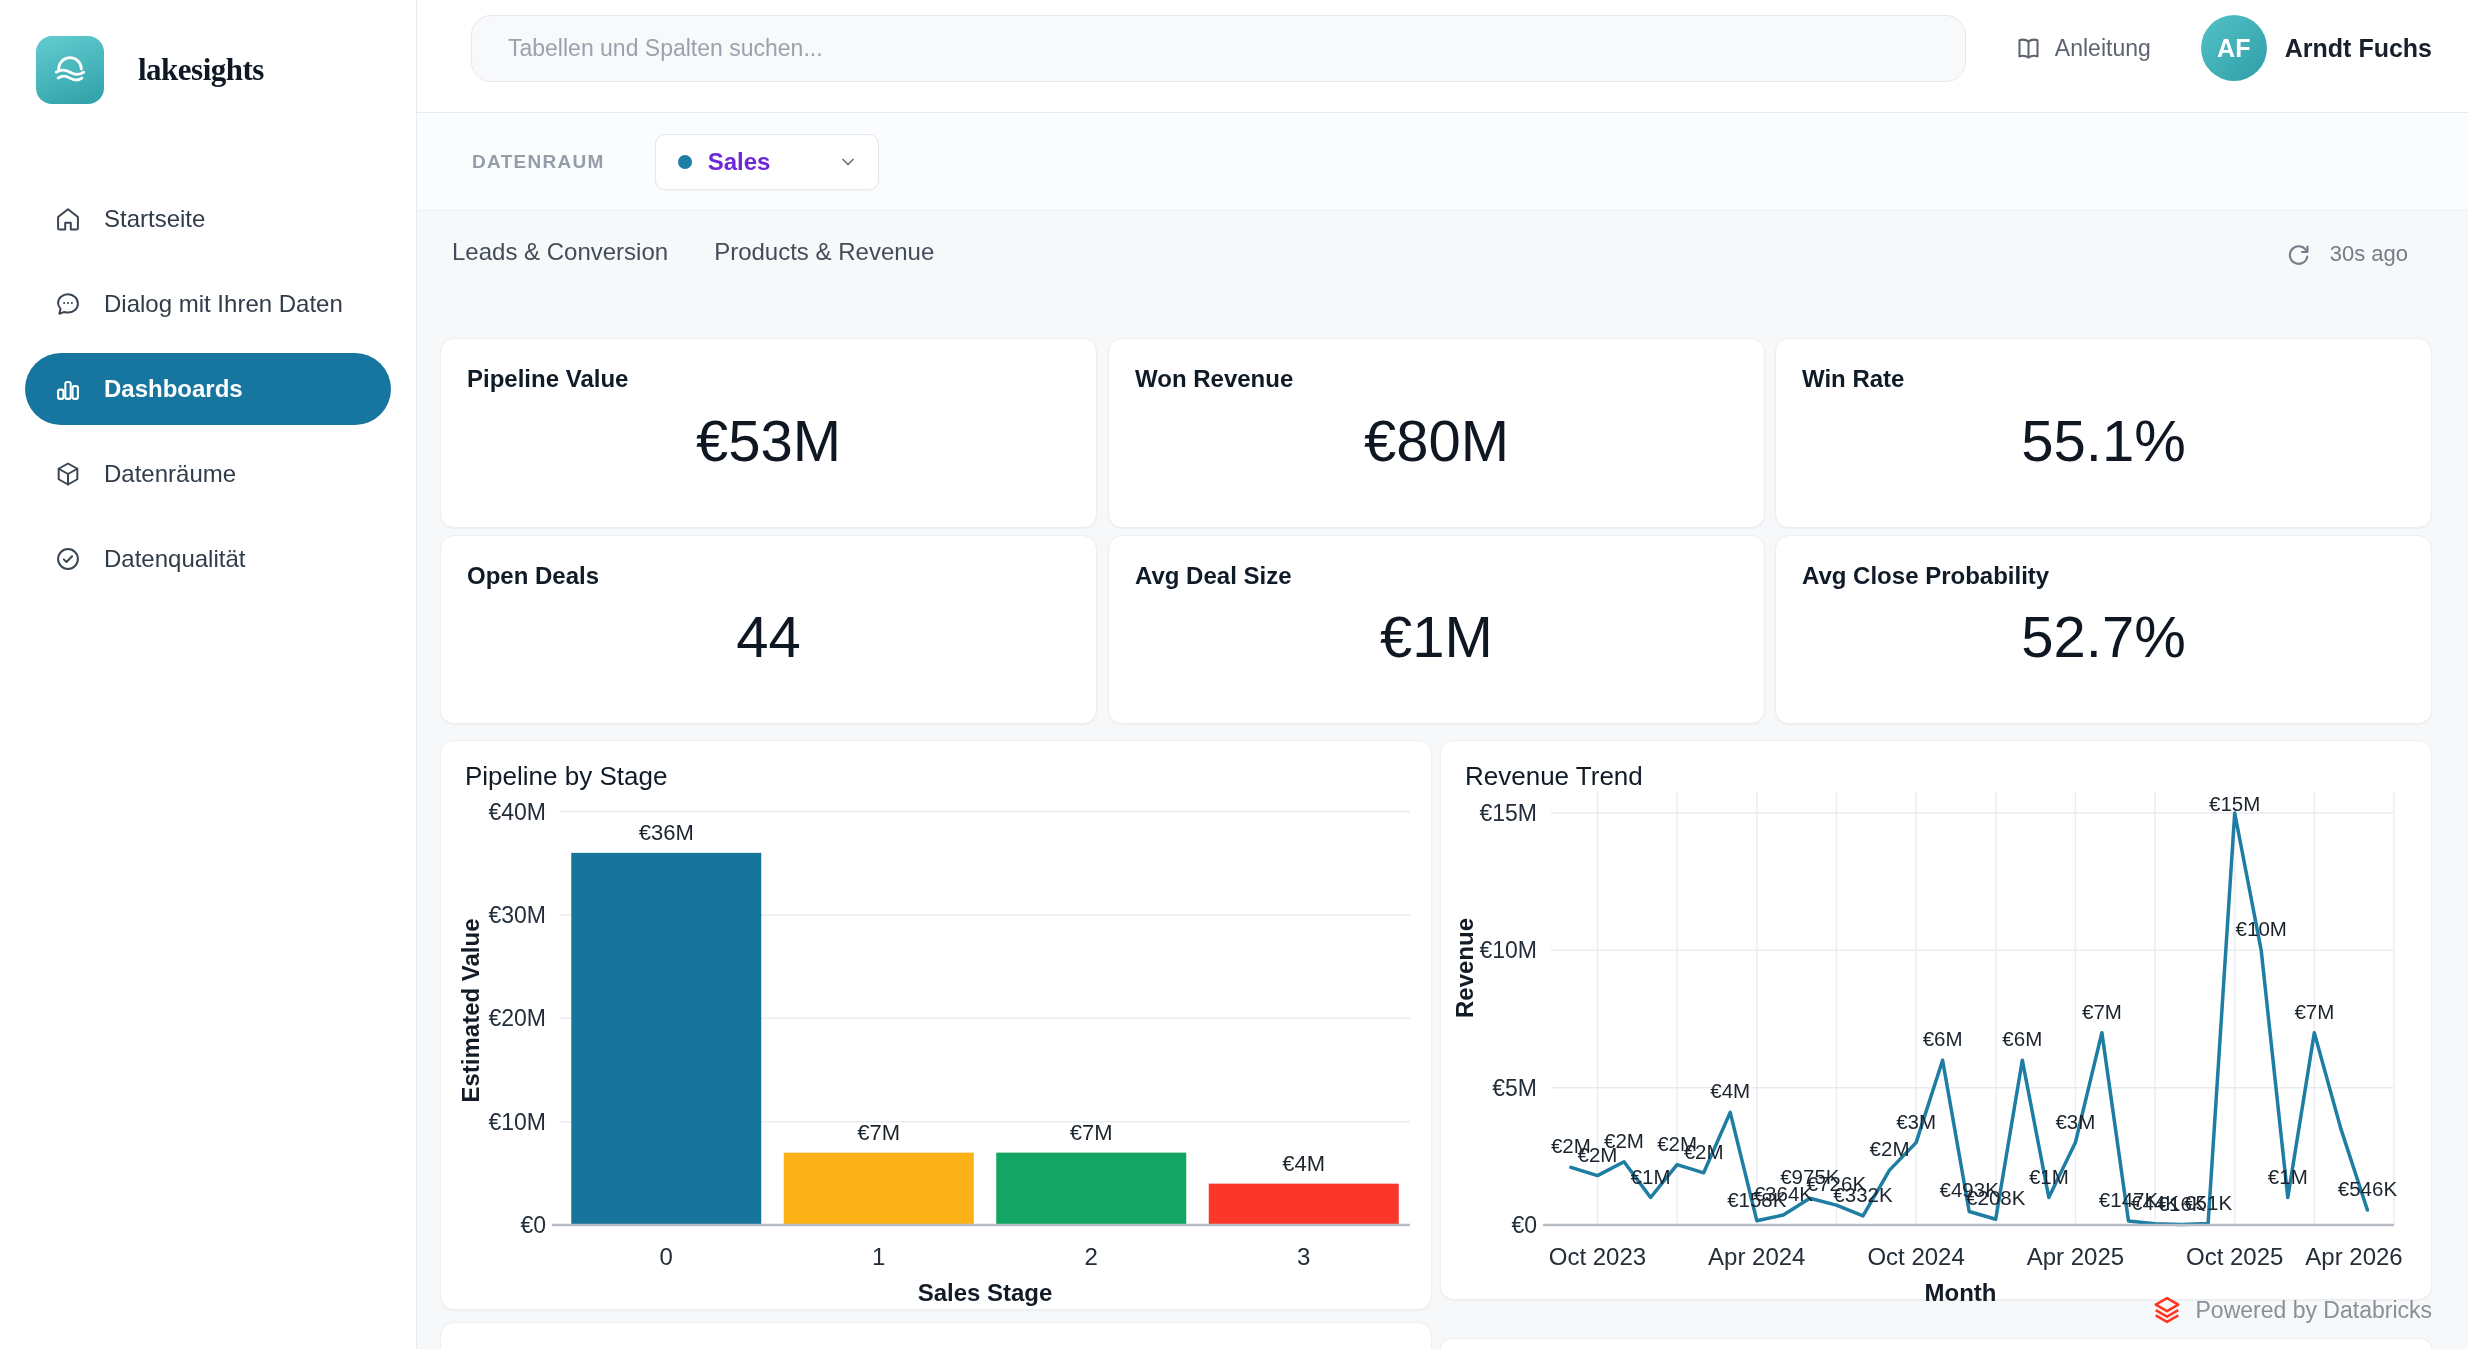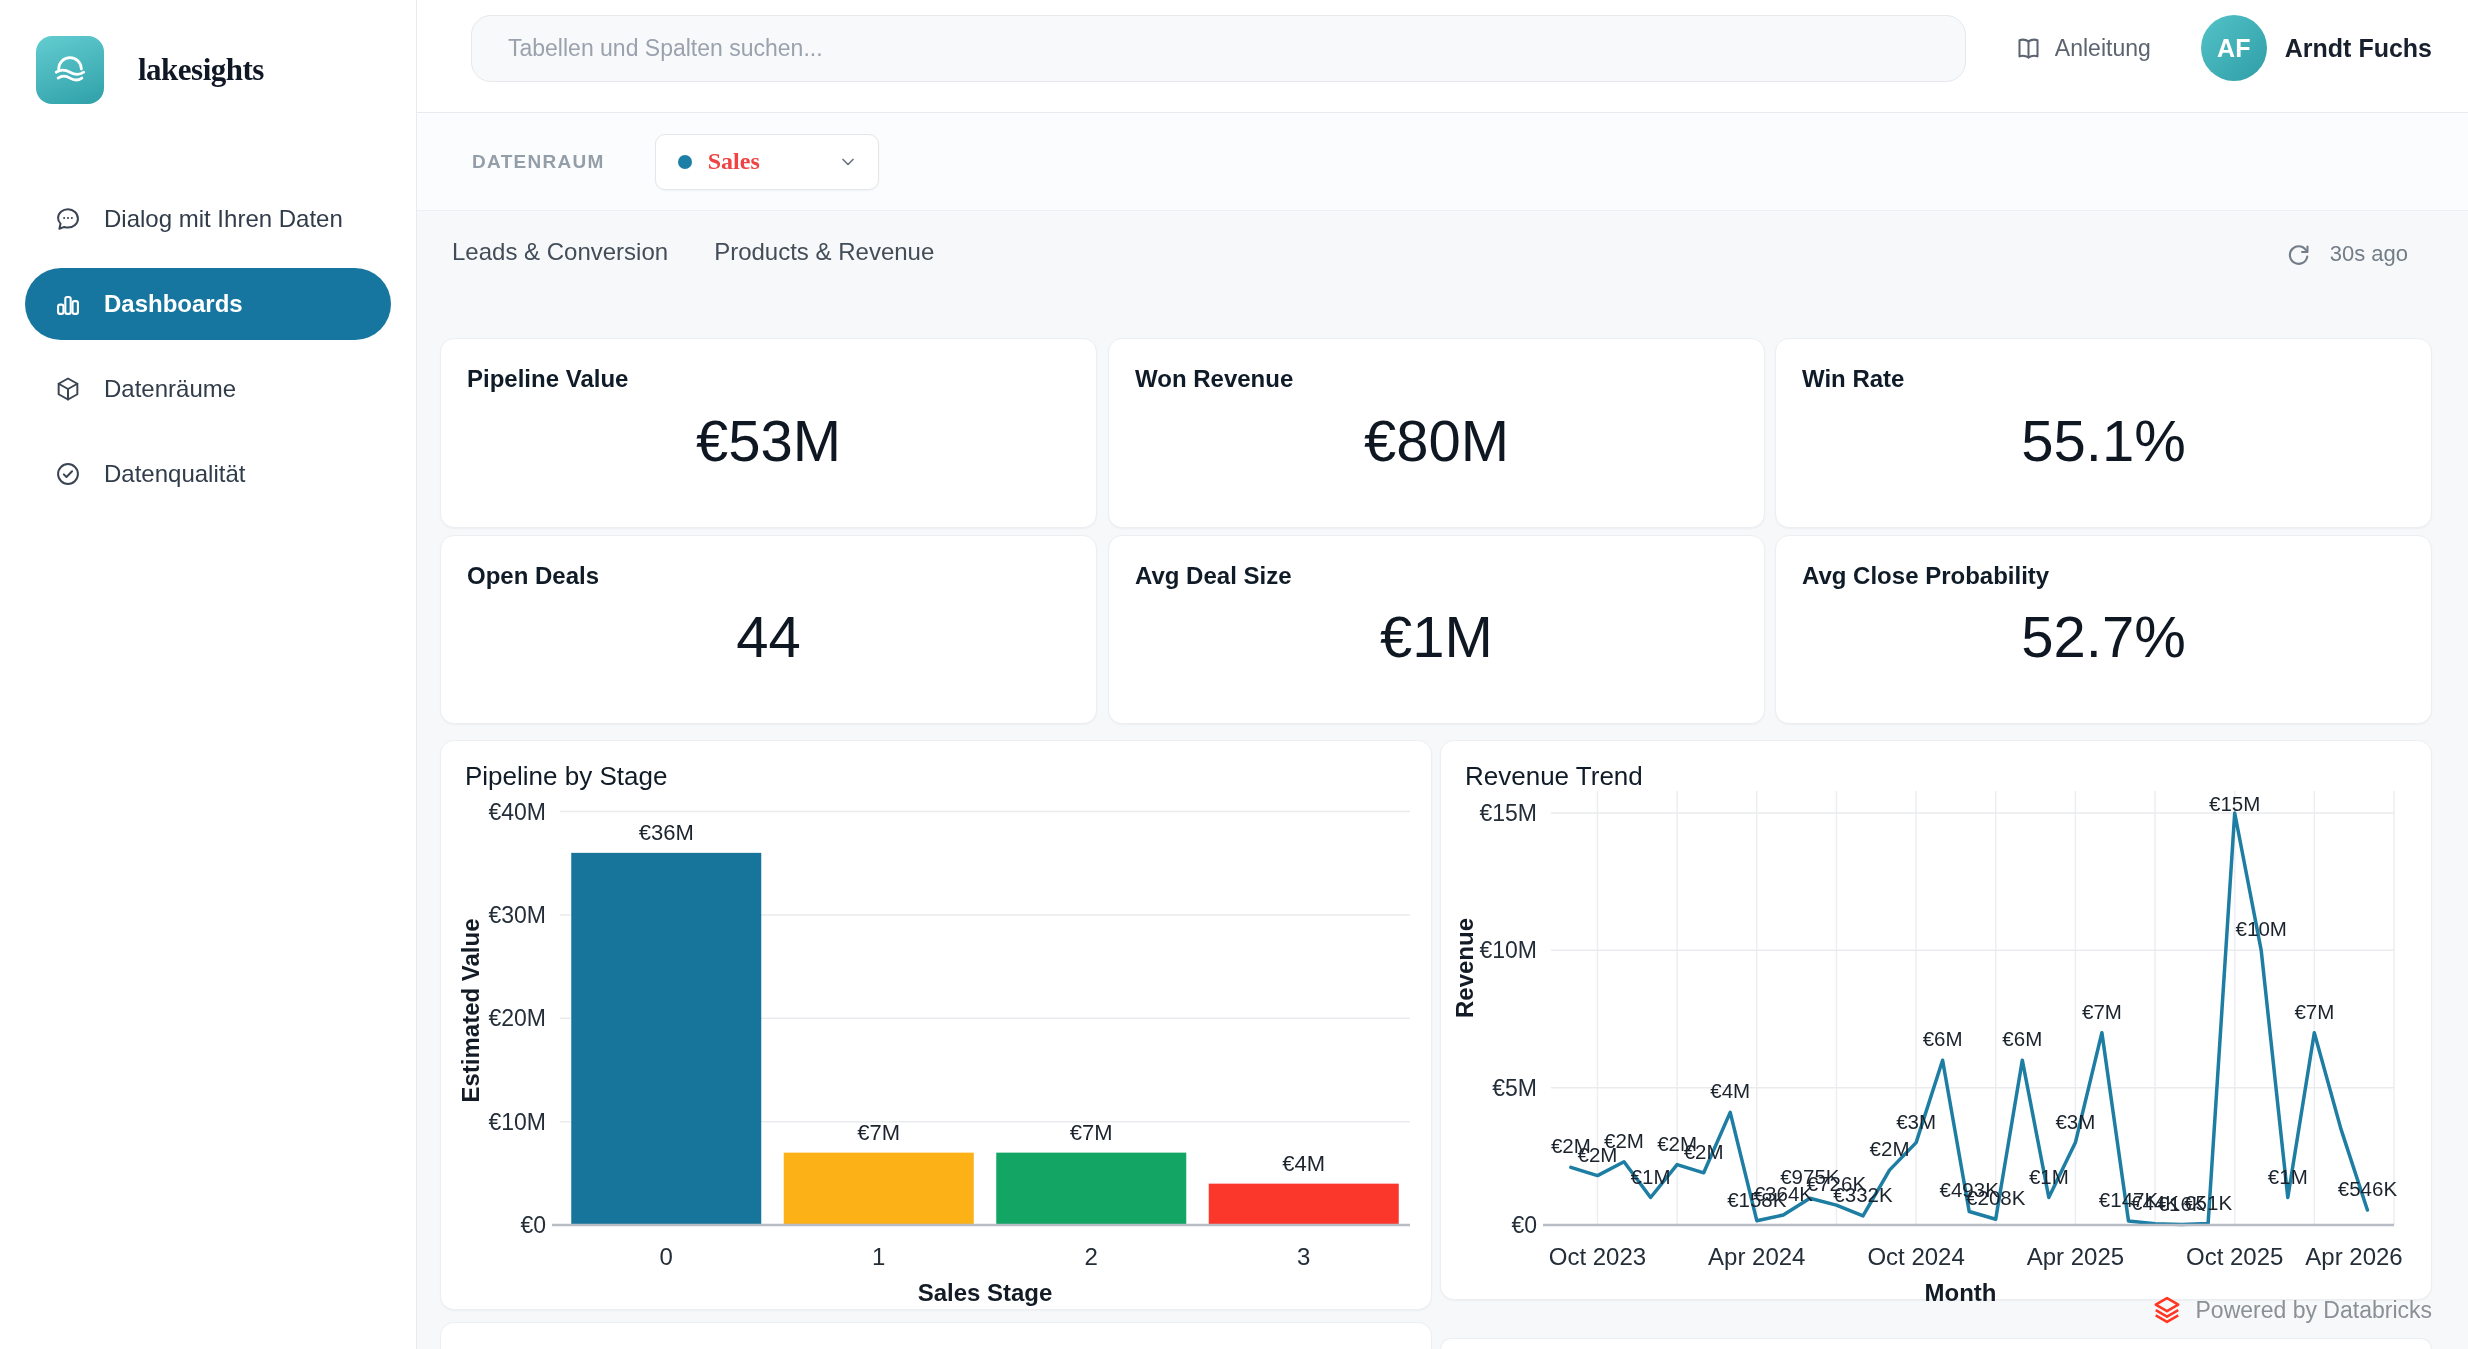--- a/index.html
+++ b/index.html
@@ -27,21 +27,21 @@
   .help { display:flex; align-items:center; gap:13px; color:#5b6470; font-size:23px; cursor:pointer; }
   .help .ni { width:27px; height:27px; }
   .avatar { width:66px; height:66px; border-radius:50%; background:linear-gradient(135deg,#54c3c8,#2e9da6); color:#fff; font-size:25px; font-weight:700; display:flex; align-items:center; justify-content:center; margin-left:50px; }
   .username { font-size:25px; font-weight:700; color:#17202c; margin-left:18px; }
 
   
   .dataspace-row { position:absolute; left:417px; top:113px; width:2051px; height:98px; background:#fbfcfd; border-bottom:1px solid #edeff2; display:flex; align-items:center; padding-left:55px; }
   .ds-label { font-size:19px; font-weight:600; letter-spacing:1.3px; color:#949ea9; }
   .ds-select { margin-left:50px; width:224px; height:56px; background:#fff; border:1px solid #e3e6ea; border-radius:10px; display:flex; align-items:center; padding:0 20px 0 22px; cursor:pointer; box-shadow:0 1px 2px rgba(16,24,40,.04); }
   .ds-dot { width:14px; height:14px; border-radius:50%; background:#1d7ea6; }
-  .ds-value { font-size:24px; font-weight:600; color:#ef4444; margin-left:16px;font-family:Liberation Serif, serif; }
+  .ds-value { font-size:24px; font-weight:600; color:#6d28d9; margin-left:16px; }
   .ds-chevron { margin-left:auto; width:20px; height:20px; color:#6b7480; }
 
   
   .tabs-row { position:absolute; left:417px; top:211px; width:2051px; height:82px; display:flex; align-items:flex-start; padding-left:35px; }
   .tab { font-size:24px; font-weight:500; color:#434d59; padding:27px 0 16px 0; margin-right:46px; border-bottom:5px solid transparent; cursor:pointer; }
   .tab.active { font-weight:700; color:#141d28; border-bottom-color:#2e7cbd; }
   .refresh { position:absolute; right:60px; top:30px; display:flex; align-items:center; gap:19px; color:#737d88; font-size:22px; cursor:pointer; }
   .refresh .ni { width:25px; height:25px; }
 
   
@@ -62,20 +62,26 @@
     <div class="brand-logo">
       <svg width="44" height="44" viewBox="0 0 24 24" fill="none" stroke="#ffffff" stroke-width="1.5" stroke-linecap="round">
         <path d="M5.8 11.5a6.2 6.2 0 0 1 12.4 0"></path>
         <path d="M4.5 13.2c2.3-1.6 4.7-1.6 7.5 0s5.2 1.6 7.5 0"></path>
         <path d="M5.5 16.4c2 -1.4 4.2-1.4 6.5 0s4.5 1.4 6.5 0"></path>
       </svg>
     </div>
     <div class="brand-name">lakesights</div>
   </div>
   <div class="nav">
+    <div class="nav-item">
+      <svg class="ni" viewBox="0 0 24 24" fill="none" stroke="currentColor" stroke-width="1.7" stroke-linejoin="round" stroke-linecap="round">
+        <path d="M3.5 10.3 12 3.6l8.5 6.7V20a1 1 0 0 1-1 1h-5.1v-5.8H9.6V21H4.5a1 1 0 0 1-1-1Z"></path>
+      </svg>
+      <span>Startseite</span>
+    </div>
     <div class="nav-item">
       <svg class="ni" viewBox="0 0 24 24" fill="none" stroke="currentColor" stroke-width="1.7" stroke-linejoin="round" stroke-linecap="round">
         <path d="M12 3.6c-4.7 0-8.5 3.3-8.5 7.5 0 1.9.8 3.6 2.1 4.9l-1 4.4 4.2-1.6c1 .3 2.1.5 3.2.5 4.7 0 8.5-3.3 8.5-7.6S16.7 3.6 12 3.6Z"></path>
         <circle cx="8.7" cy="11.1" r="0.9" fill="currentColor" stroke="none"></circle>
         <circle cx="12" cy="11.1" r="0.9" fill="currentColor" stroke="none"></circle>
         <circle cx="15.3" cy="11.1" r="0.9" fill="currentColor" stroke="none"></circle>
       </svg>
       <span>Dialog mit Ihren Daten</span>
     </div>
     <div class="nav-item active">

